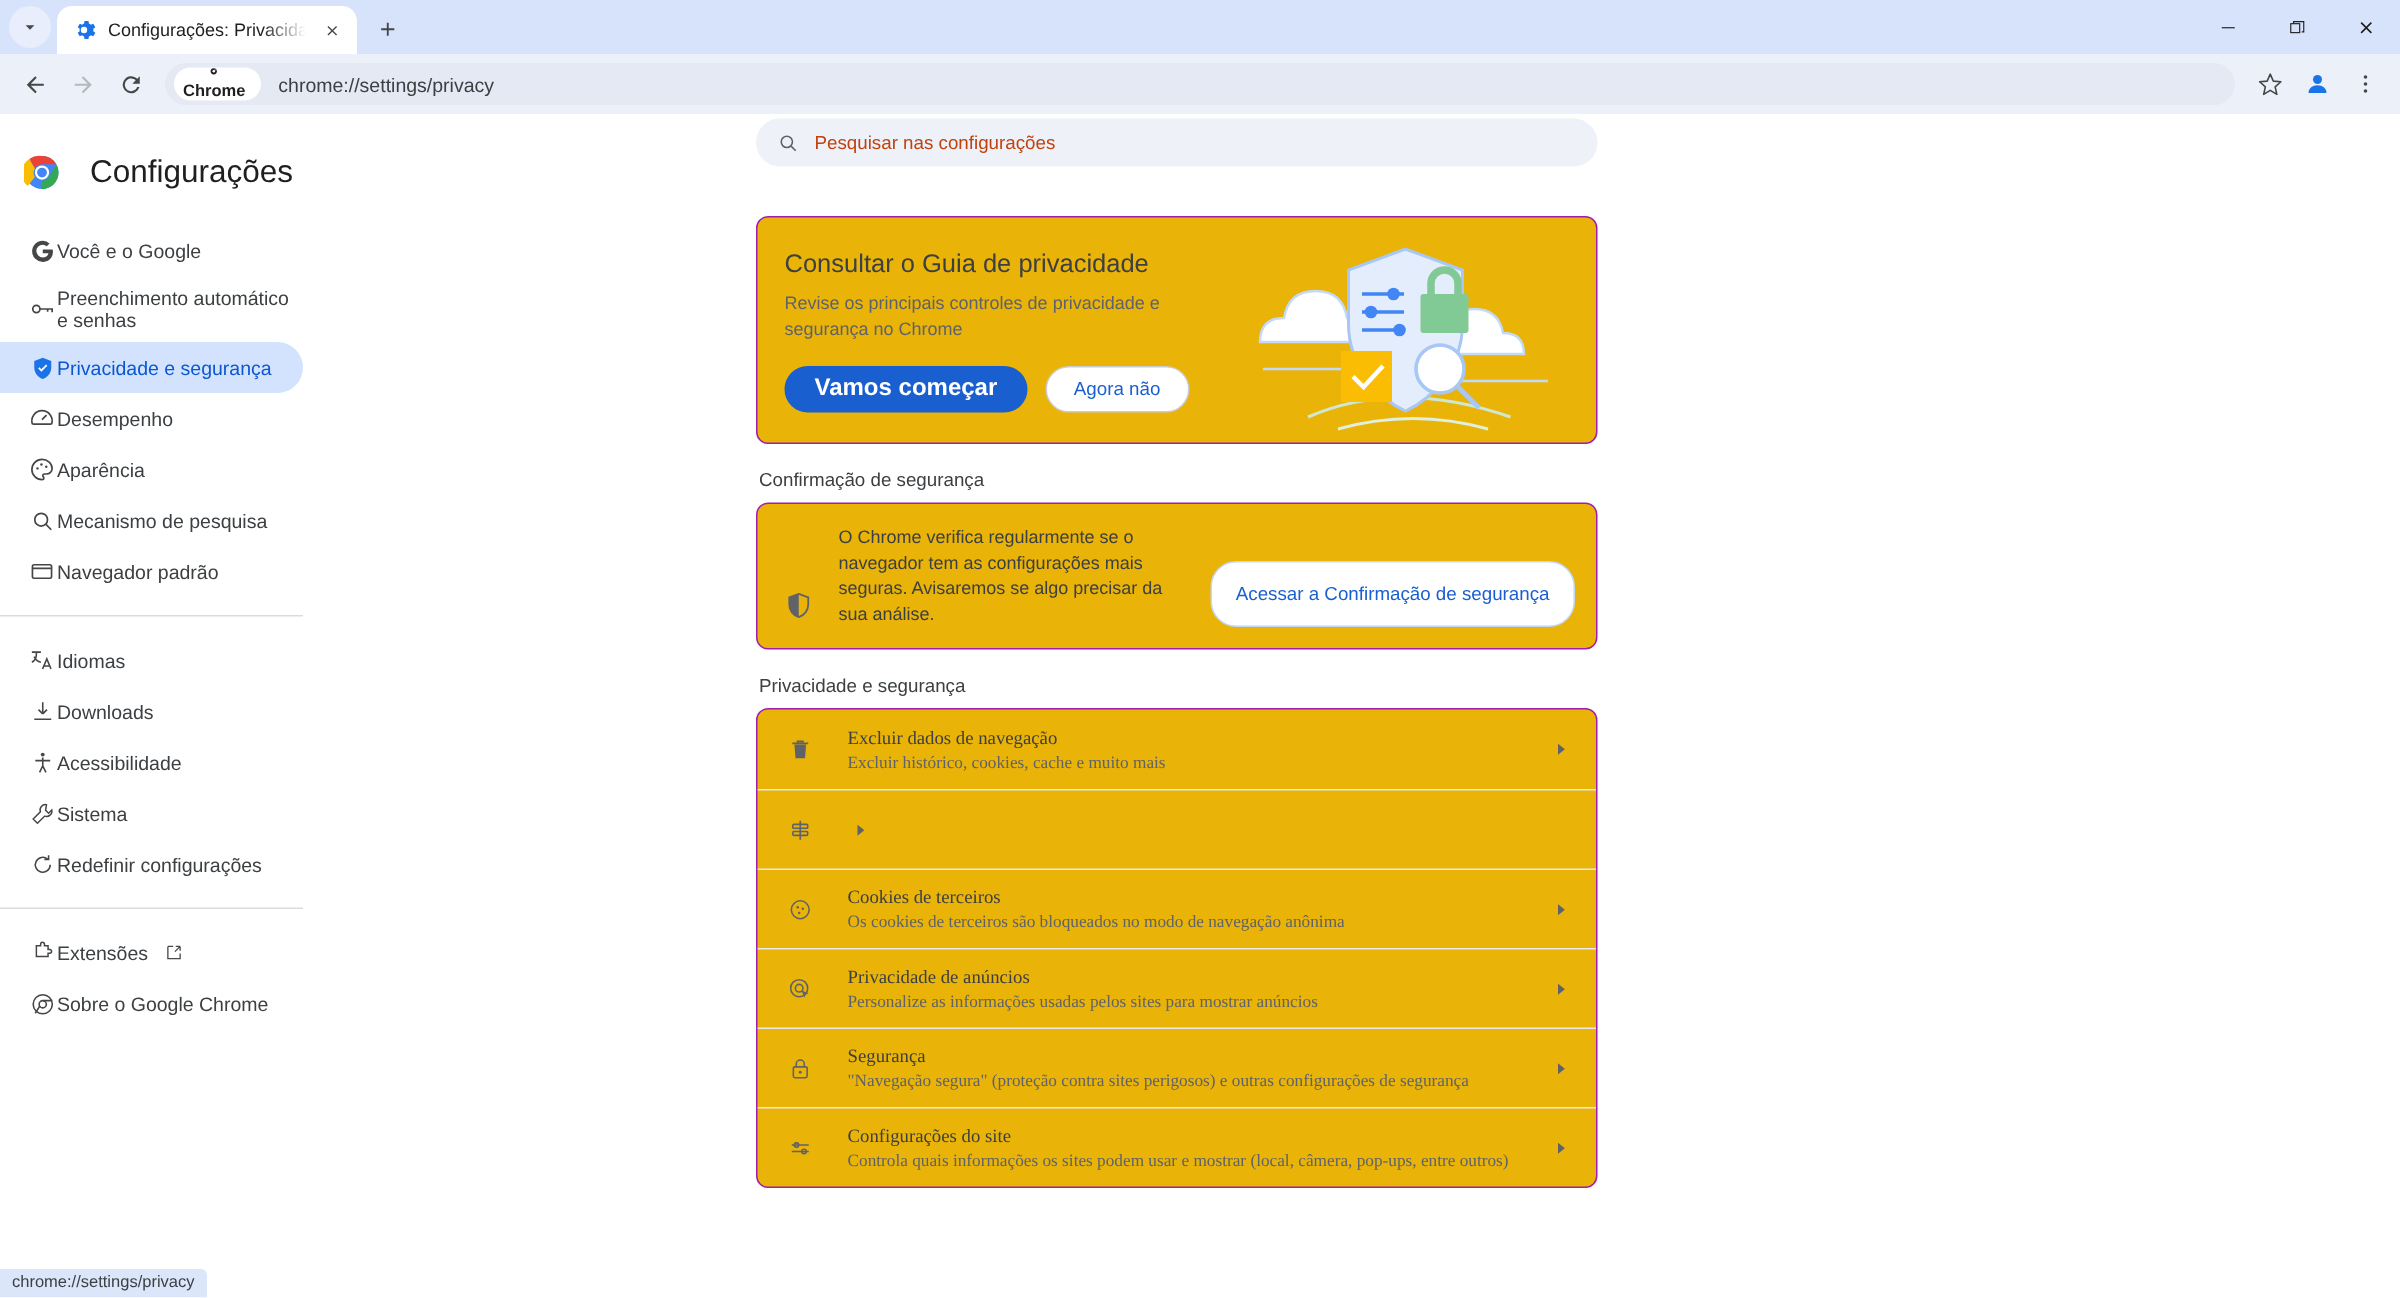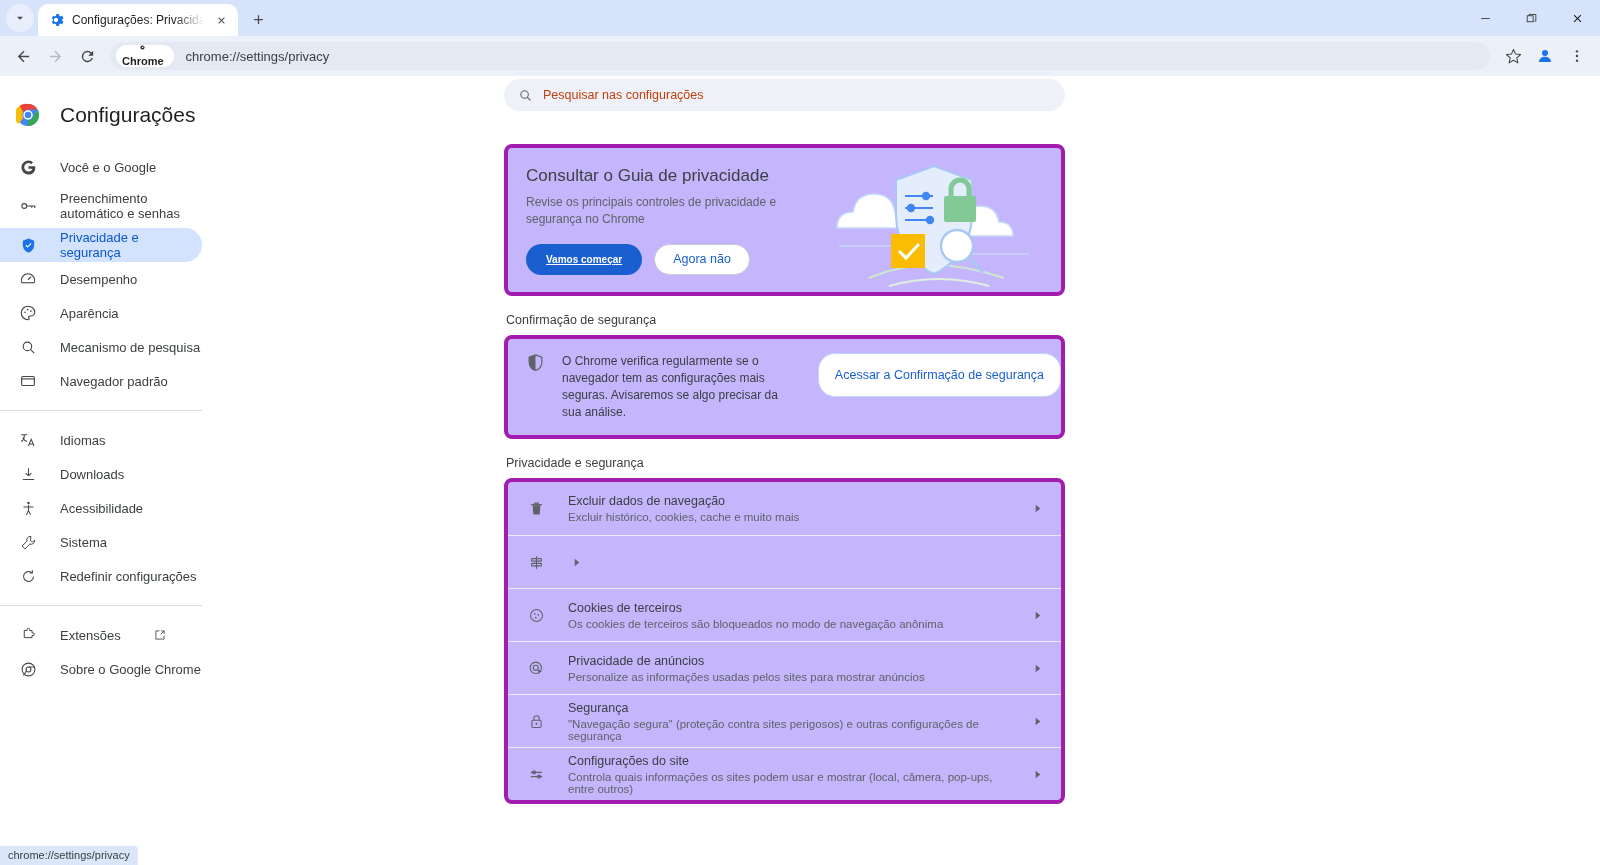--- a/index.html
+++ b/index.html
@@ -80,21 +80,21 @@
   
   .sidebar { width: 240px; padding-top: 14px; flex: 0 0 240px; }
   .brand {
     display: flex; align-items: center; gap: 20px; padding: 0 0 0 16px;
     height: 50px;
   }
   .brand .blogo { width: 24px; height: 24px; }
   .brand .btext { font-size: 21px; color: #1f1f1f; }
   .navlist { margin-top: 10px; }
   .navitem {
-    display: flex; align-items: center; gap: 22px;
+    display: flex; align-items: center; 
     height: 34px; padding-left: 18px; margin-right: 38px;
     border-radius: 0 18px 18px 0; cursor: pointer; color: #3c4043;
   }
   .navitem .nicon {
     width: 20px; height: 20px; flex: 0 0 20px;
     display: flex; align-items: center; justify-content: center;
   }
   .navitem .nlabel { font-size: 13px; line-height: 15px; }
   .navitem.tall { height: 44px; }
   .navitem.active { background: #d3e3fd; color: #0b57d0; }
@@ -107,60 +107,59 @@
   .searchbar {
     position: absolute; left: 264px; top: 3px; width: 561px; height: 32px;
     background: #eef1f8; border-radius: 16px;
     display: flex; align-items: center; gap: 10px; padding-left: 14px; cursor: text;
   }
   .searchbar .sph { font-size: 12.5px; color: #c2410c; }
 
   .content { position: absolute; left: 264px; top: 68px; width: 561px; }
 
   .card {
-    background: #c4b5fd; border: 4px solid #a21caf; border-radius: 8px;
+    background: #eab308; border: 1px solid #a21caf; border-radius: 8px;
   }
 
   
   .pgcard { height: 152px; display: flex; align-items: center; overflow: hidden; }
   .pgleft { padding-left: 18px; flex: 1; }
   .pgtitle { font-size: 17px; color: #3c4043; font-weight: normal; }
   .pgdesc { font-size: 12px; color: #5f6368; line-height: 17px; margin-top: 8px; width: 285px; }
   .pgbtns { display: flex; gap: 12px; margin-top: 16px; }
   .btn-primary {
-    background: #1a5fd0; color: #fff; font-size: 10px; font-weight: bold;
+    background: #1a5fd0; color: #fff; font-size: 16px; font-weight: bold;
     border: none; border-radius: 17px; height: 31px; padding: 0 20px; cursor: pointer;
     font-family: "Liberation Sans", sans-serif;
-    text-decoration: underline;
   }
   .btn-outline {
     background: #fff; color: #1a5fd0; font-size: 12.5px;
     border: 1px solid #c9ccd1; border-radius: 17px; height: 31px; padding: 0 18px;
     cursor: pointer; font-family: "Liberation Sans", sans-serif;
   }
   .pgart { width: 218px; height: 140px; margin-right: 14px; }
 
   
   .sechead { font-size: 12.5px; color: #3c4043; margin: 17px 0 8px 2px; }
 
   
-  .sccard { display: flex; align-items: flex-start; padding: 14px 0 14px 18px; gap: 16px; }
+  .sccard { display: flex; align-items: flex-end; padding: 14px 14px 14px 18px; gap: 16px; }
   .scicon { width: 20px; flex: 0 0 20px; }
   .sctext { flex: 1; font-size: 12px; color: #3c4043; line-height: 17px; padding-right: 6px; }
   .btn-sc {
     background: #fff; color: #1a5fd0; font-size: 12.5px;
     border: 1px solid #c2d7f5; border-radius: 17px; height: 44px; padding: 0 16px;
     cursor: pointer; white-space: nowrap; font-family: "Liberation Sans", sans-serif;
   }
 
   
   .listcard { overflow: hidden; }
   .row {
     display: flex; align-items: center; height: 53px; padding: 0 16px 0 18px;
-    gap: 22px; cursor: pointer; border-top: 1px solid #e8eaed;
+    gap: 22px; cursor: pointer; border-top: 1px solid #e8eaed; font-family: Liberation Serif, serif;
   }
   .row:first-child { border-top: none; }
   .row .ricon { width: 20px; flex: 0 0 20px; display: flex; align-items: center; justify-content: center; }
   .row .rtext { flex: 1; }
   .row .rtitle { font-size: 12.5px; color: #3c4043; }
   .row .rsub { font-size: 11.5px; color: #5f6368; margin-top: 3px; }
   .row .rarrow { width: 16px; flex: 0 0 16px; display: flex; justify-content: center; }
 
   
   .statusbar {

